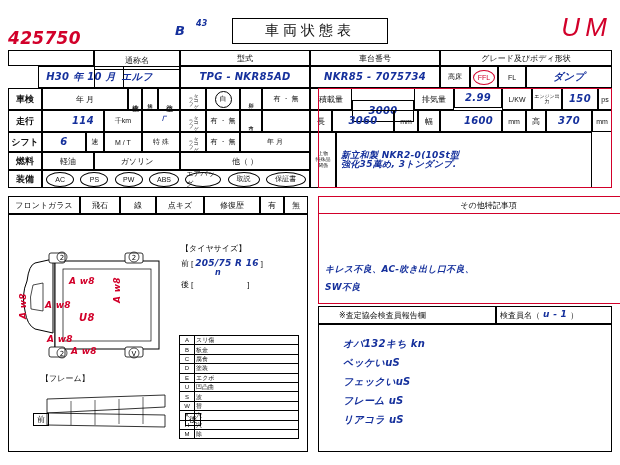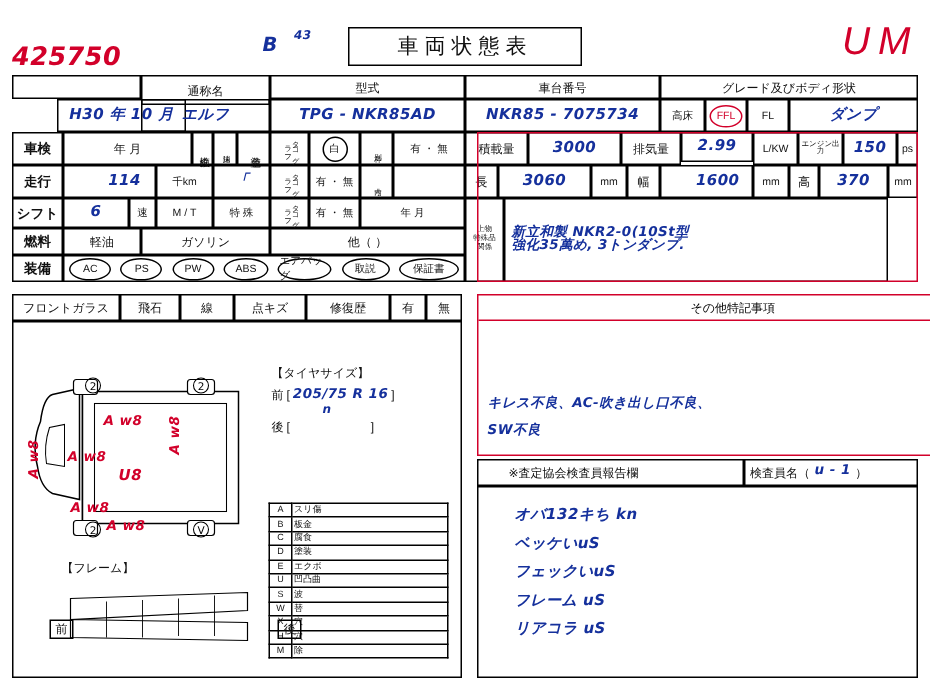--- a/index.html
+++ b/index.html
@@ -123,21 +123,21 @@
     <div class="abs bk ctr" style="left:198px;top:38px;width:34px;height:22px;">
       <span class="oval" style="width:15px;height:15px;">白</span>
     </div>
     <div class="abs bk ctr tiny" style="left:232px;top:38px;width:22px;height:22px;">
       <span style="writing-mode:vertical-rl;">別枠</span>
     </div>
     <div class="abs bk ctr s7" style="left:254px;top:38px;width:48px;height:22px;">
       <span>有 ・ 無</span>
     </div>
     <div class="abs bk ctr s8" style="left:302px;top:38px;width:42px;height:22px;">積載量</div>
-    <div class="abs bk ctr" style="left:344px;top:38px;width:62px;height:22px;">
+    <div class="abs bk ctr" style="left:344px;top:50px;width:62px;height:22px;">
       <span class="hw hwb s10">3000</span>
     </div>
     <div class="abs bk ctr s8" style="left:406px;top:38px;width:40px;height:22px;">排気量</div>
     <div class="abs bk ctr" style="left:446px;top:38px;width:48px;height:20px;">
       <span class="hw hwb s10">2.99</span>
     </div>
     <div class="abs bk ctr s7" style="left:494px;top:38px;width:30px;height:22px;">L/KW</div>
     <div class="abs bk ctr tiny" style="left:524px;top:38px;width:30px;height:22px;line-height:1.1;">
       <span style="white-space:pre-line;">エンジン出力</span>
     </div>

